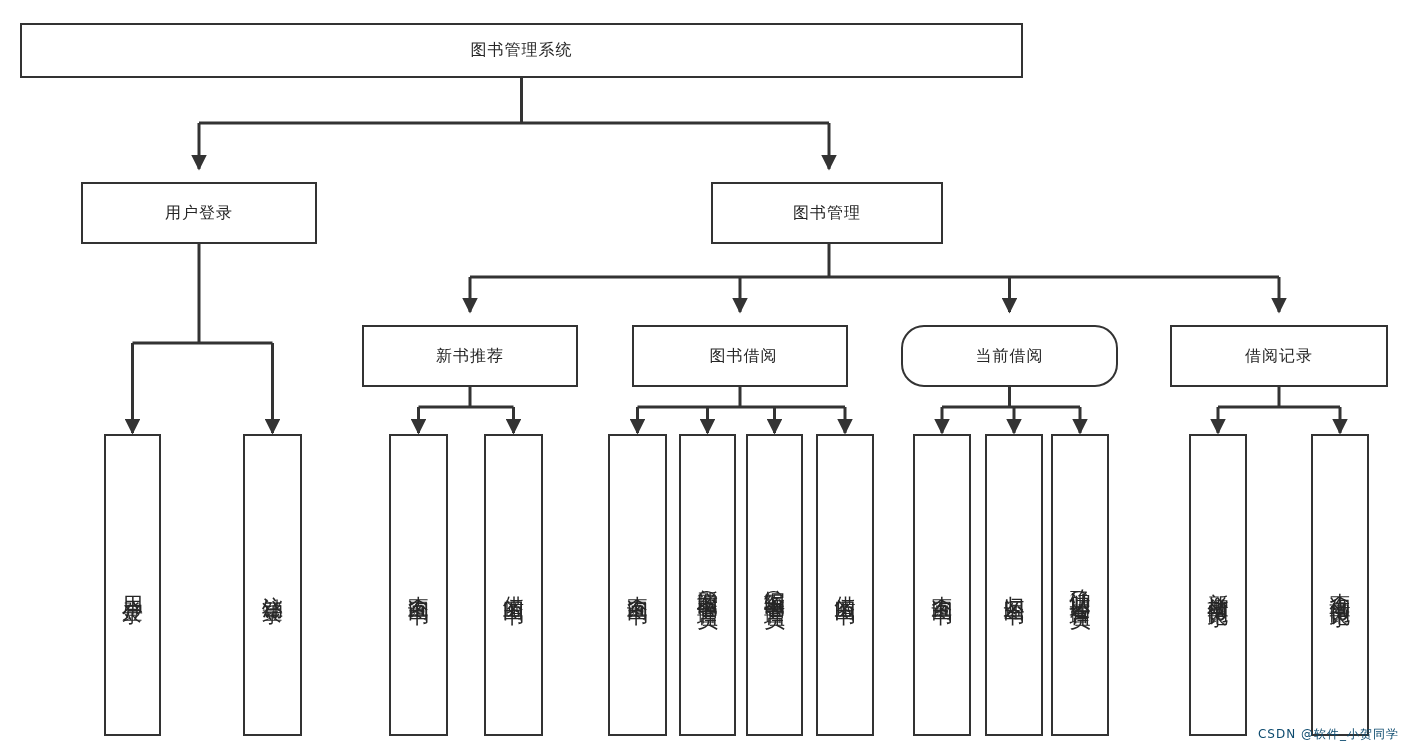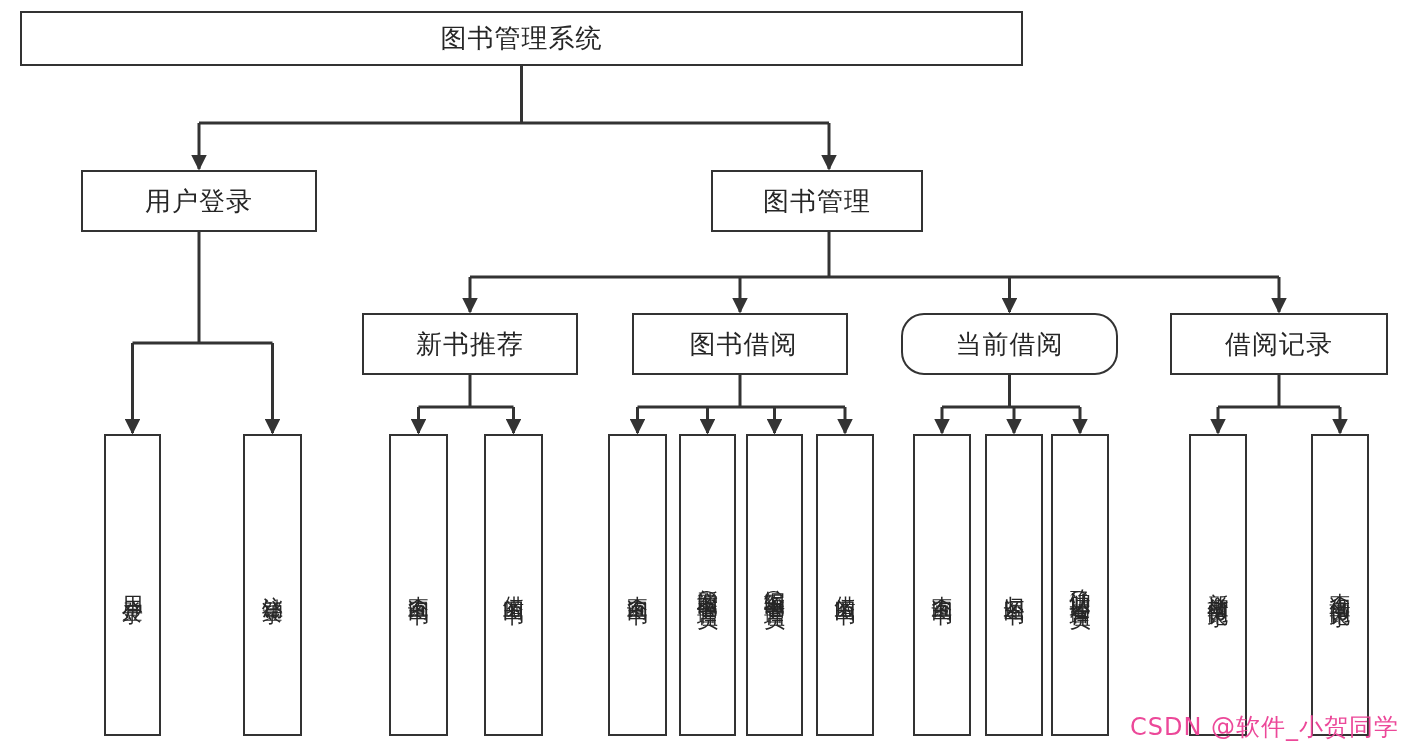--- a/index.html
+++ b/index.html
@@ -27,41 +27,42 @@
     position: absolute;
     box-sizing: border-box;
     border: 2px solid #333333;
     background: #ffffff;
     display: flex;
     align-items: center;
     justify-content: center;
     color: #262626;
   }
   .node.horizontal {
-    font-size: 26px;
+    font-size: 16px;
     letter-spacing: 1px;
+    margin-top: 12px;
   }
   .node.vertical {
     writing-mode: vertical-rl;
     text-orientation: upright;
     font-size: 21px;
     letter-spacing: 3px;
     line-height: 1.05;
     padding: 4px 0;
   }
   .node .label {
     display: block;
     white-space: nowrap;
   }
   #watermark {
     position: absolute;
     right: 6px;
     bottom: 4px;
-    font-size: 24px;
-    color: #ec4899;
+    font-size: 12px;
+    color: #0c4a6e;
     letter-spacing: 1px;
     white-space: nowrap;
     user-select: none;
   }
 </style>
 </head>
 <body>
 
 <div id="canvas">
   <svg id="edges" xmlns="http://www.w3.org/2000/svg">
@@ -107,21 +108,21 @@
       </g>
   </svg>
 
   <div id="nodes-layer">
       <div class="node horizontal" style="left: 20px; top: 11px; width: 1003px; height: 55px;">
         <span class="label">图书管理系统</span>
       </div>
       <div class="node horizontal" style="left: 81px; top: 170px; width: 236px; height: 62px;">
         <span class="label">用户登录</span>
       </div>
-      <div class="node horizontal" style="left: 711px; top: 170px; width: 212px; height: 62px;">
+      <div class="node horizontal" style="left: 711px; top: 170px; width: 232px; height: 62px;">
         <span class="label">图书管理</span>
       </div>
       <div class="node horizontal" style="left: 362px; top: 313px; width: 216px; height: 62px;">
         <span class="label">新书推荐</span>
       </div>
       <div class="node horizontal" style="left: 632px; top: 313px; width: 216px; height: 62px; padding-left: 7px;">
         <span class="label">图书借阅</span>
       </div>
       <div class="node horizontal" style="left: 901px; top: 313px; width: 217px; height: 62px; border-radius: 23px;">
         <span class="label">当前借阅</span>

